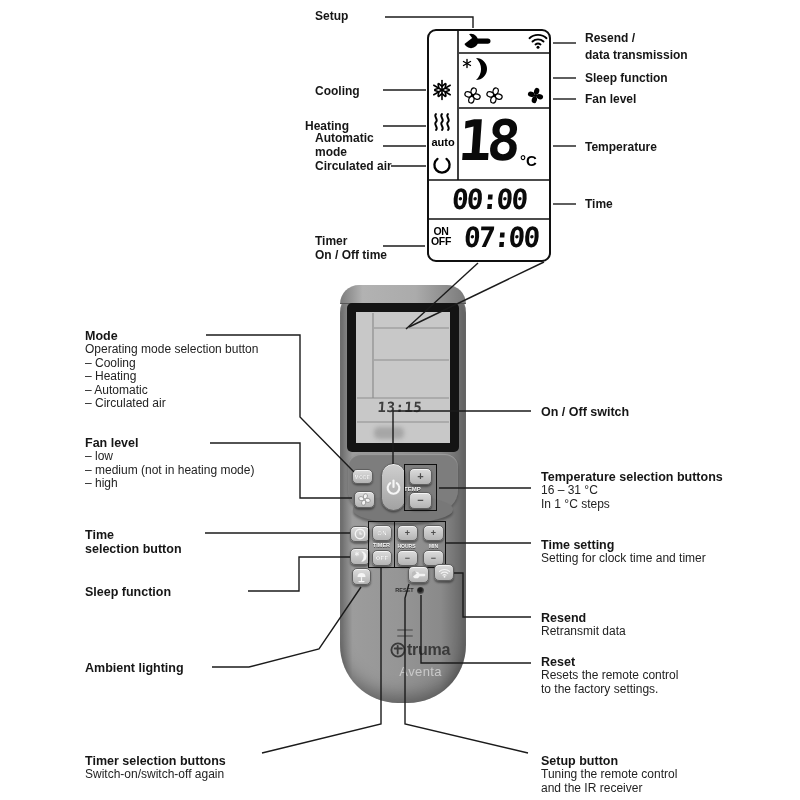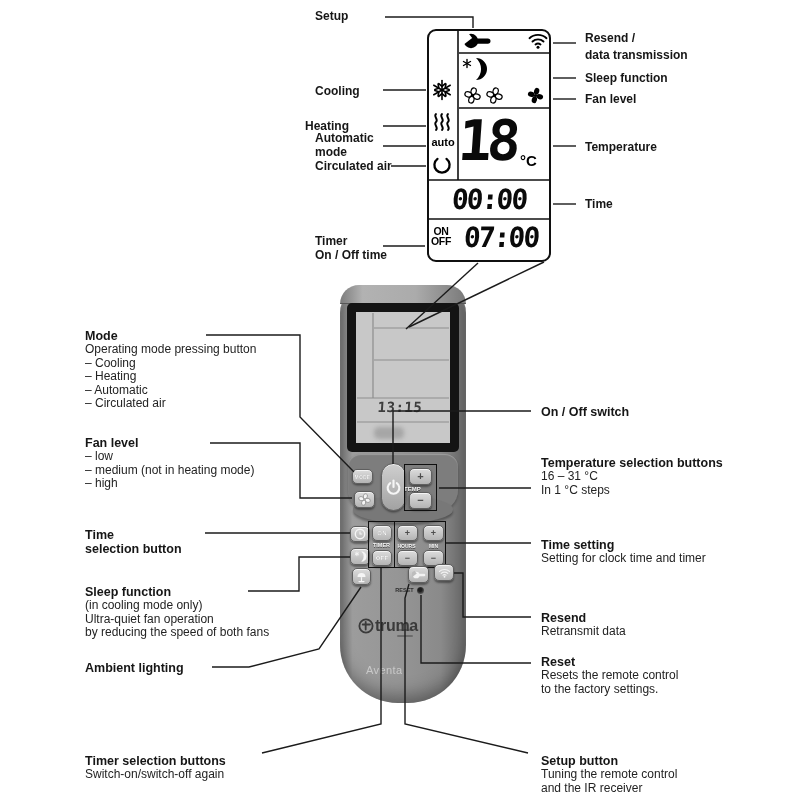--- a/index.html
+++ b/index.html
@@ -28,23 +28,23 @@
        box-shadow:inset 0 1px 0 rgba(255,255,255,.7), 0 1.5px 2px rgba(0,0,0,.4);
        display:flex;align-items:center;justify-content:center;box-sizing:border-box;}
   .bt{font-size:6px;font-weight:700;color:#fbfbfb;letter-spacing:.2px;text-shadow:0 -0.5px .5px rgba(0,0,0,.45);}
   .pm{font-size:11px;font-weight:700;color:#4e4e4e;line-height:1;}
   .panel-label{position:absolute;font-size:5.5px;font-weight:700;color:#f4f4f4;text-align:center;text-shadow:0 .6px .6px rgba(0,0,0,.55);}
   .cbox{position:absolute;border:1.6px solid #0f0f0f;box-sizing:border-box;}
   .reset-hole{position:absolute;left:417px;top:587px;width:7px;height:7px;border-radius:50%;
               background:radial-gradient(circle at 45% 40%, #1d1d1d 30%, #4f4f4f 65%, #8a8a8a 100%);}
   .reset-lbl{position:absolute;left:394px;top:587px;width:21px;font-size:5.5px;font-weight:700;color:#2e2e2e;text-align:center;}
   .batt{position:absolute;left:397px;width:16px;height:2px;background:#6c6c6c;border-radius:1px;}
-  .logo{position:absolute;left:358px;top:616px;width:92px;height:20px;display:flex;align-items:center;justify-content:flex-start;}
+  .logo{position:absolute;left:358px;top:640px;width:92px;height:20px;display:flex;align-items:center;justify-content:flex-end;}
   .logo .word{font-size:16px;font-weight:700;color:#3a3a3a;letter-spacing:-.3px;margin-left:1px;}
-  .aventa{position:absolute;left:366px;top:664px;width:76px;text-align:left;font-size:11px;color:#c9c9c9;letter-spacing:.4px;}
+  .aventa{position:absolute;left:366px;top:664px;width:76px;text-align:right;font-size:13px;color:#c9c9c9;letter-spacing:.4px;}
   .smudge{position:absolute;left:374px;top:427px;width:30px;height:12px;background:rgba(80,80,80,.28);border-radius:5px;filter:blur(2px);}
 </style>
 </head>
 <body>
 
 <div class="stage">
 
   <div class="dispbox"></div>
 
   <svg class="abs" style="left:431px;top:79px" width="22" height="22" viewBox="0 0 22 22">
@@ -274,61 +274,56 @@
         <path d="M4.4 6.1 H 11.2"></path>
       </g>
     </svg>
     <span class="word">truma</span>
   </div>
   <div class="aventa">Aventa</div>
 
   <div class="abs ann" style="left:85px;top:329px">
     <div class="t">Mode</div>
     <div>
-        <div class="ln">Operating mode pressing button</div>
+        <div class="ln">Operating mode selection button</div>
         <div class="ln">– Cooling</div>
         <div class="ln">– Heating</div>
         <div class="ln">– Automatic</div>
         <div class="ln">– Circulated air</div>
       </div>
   </div>
   <div class="abs ann" style="left:85px;top:436px">
     <div class="t">Fan level</div>
     <div>
         <div class="ln">– low</div>
         <div class="ln">– medium (not in heating mode)</div>
         <div class="ln">– high</div>
       </div>
   </div>
   <div class="abs ann" style="left:85px;top:528px">
     <div class="t">Time</div>
     <div class="t">selection button</div>
   </div>
   <div class="abs ann" style="left:85px;top:585px">
     <div class="t">Sleep function</div>
-    <div>
-        <div class="ln">(in cooling mode only)</div>
-        <div class="ln">Ultra-quiet fan operation</div>
-        <div class="ln">by reducing the speed of both fans</div>
-      </div>
   </div>
   <div class="abs ann" style="left:85px;top:661px">
     <div class="t">Ambient lighting</div>
   </div>
   <div class="abs ann" style="left:85px;top:754px">
     <div class="t">Timer selection buttons</div>
     <div>
         <div class="ln">Switch-on/switch-off again</div>
       </div>
   </div>
 
   <div class="abs ann" style="left:541px;top:405px">
     <div class="t">On / Off switch</div>
   </div>
-  <div class="abs ann" style="left:541px;top:456px">
+  <div class="abs ann" style="left:541px;top:470px">
     <div class="t">Temperature selection buttons</div>
     <div>
         <div class="ln">16 – 31 °C</div>
         <div class="ln">In 1 °C steps</div>
       </div>
   </div>
   <div class="abs ann" style="left:541px;top:538px">
     <div class="t">Time setting</div>
     <div>
         <div class="ln">Setting for clock time and timer</div>

